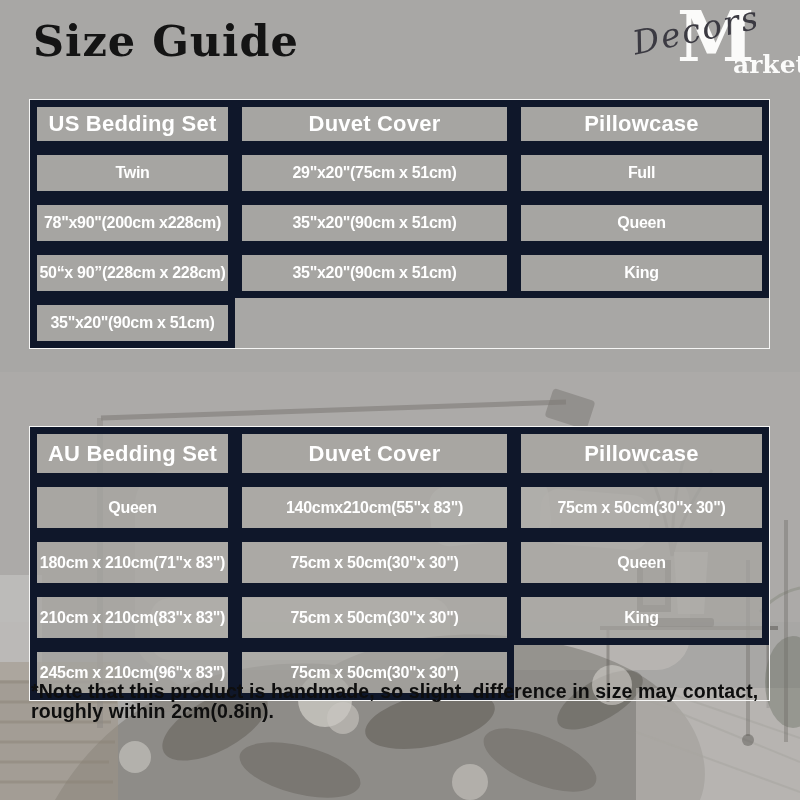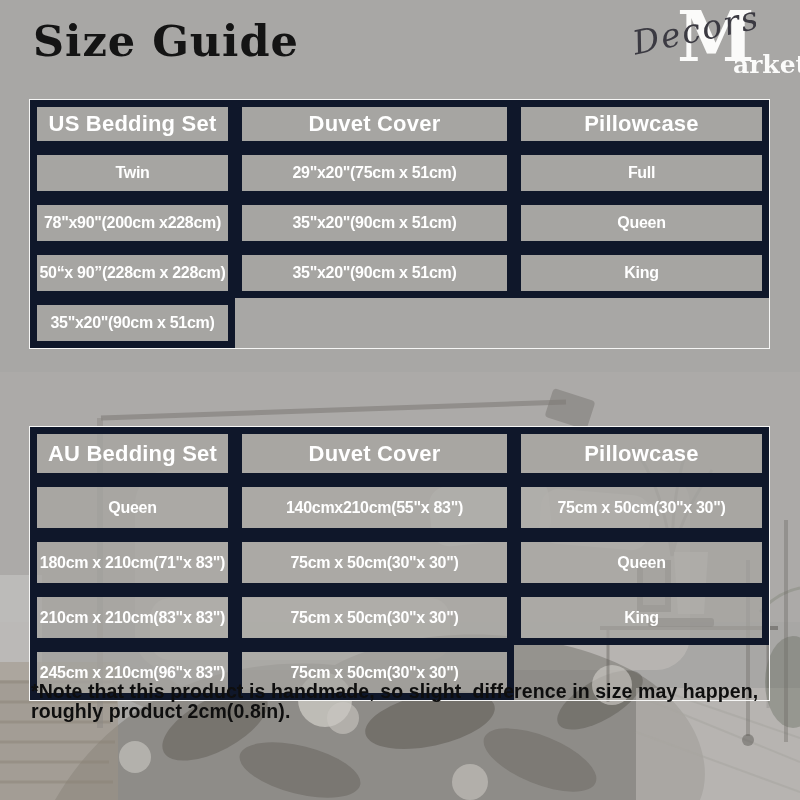--- a/index.html
+++ b/index.html
@@ -161,16 +161,16 @@
 
     <div class="c td">Queen</div>
     <div class="c td">210cm x 210cm(83"x 83")</div>
     <div class="c td">75cm x 50cm(30"x 30")</div>
 
     <div class="c td">King</div>
     <div class="c td">245cm x 210cm(96"x 83")</div>
     <div class="c td">75cm x 50cm(30"x 30")</div>
   </div>
 
-  <p class="note note-l1">*Note that this product is handmade, so slight  difference in size may happen,</p>
-  <p class="note note-l2">roughly product 2cm(0.8in).</p>
+  <p class="note note-l1">*Note that this product is handmade, so slight  difference in size may contact,</p>
+  <p class="note note-l2">roughly within 2cm(0.8in).</p>
 
 </div>
 
 </body></html>

